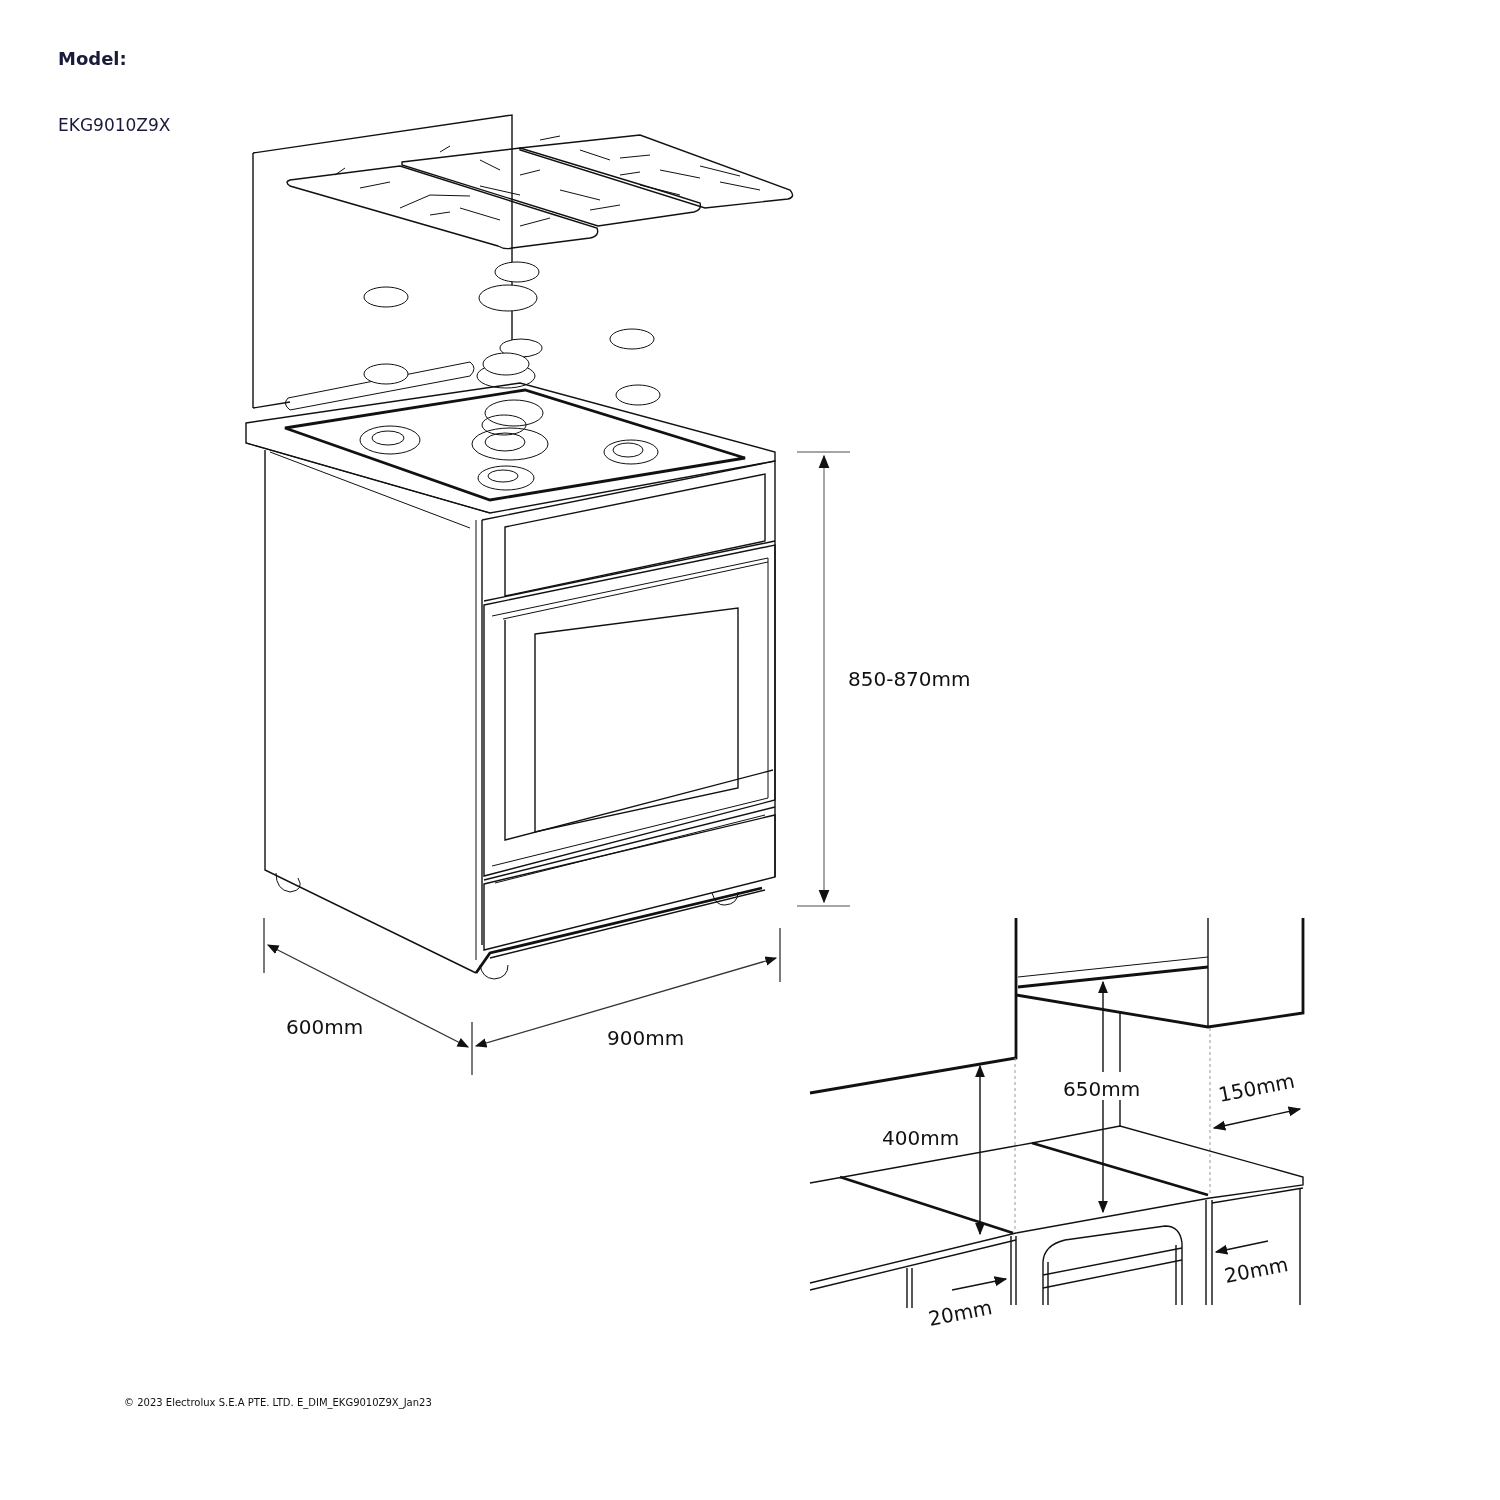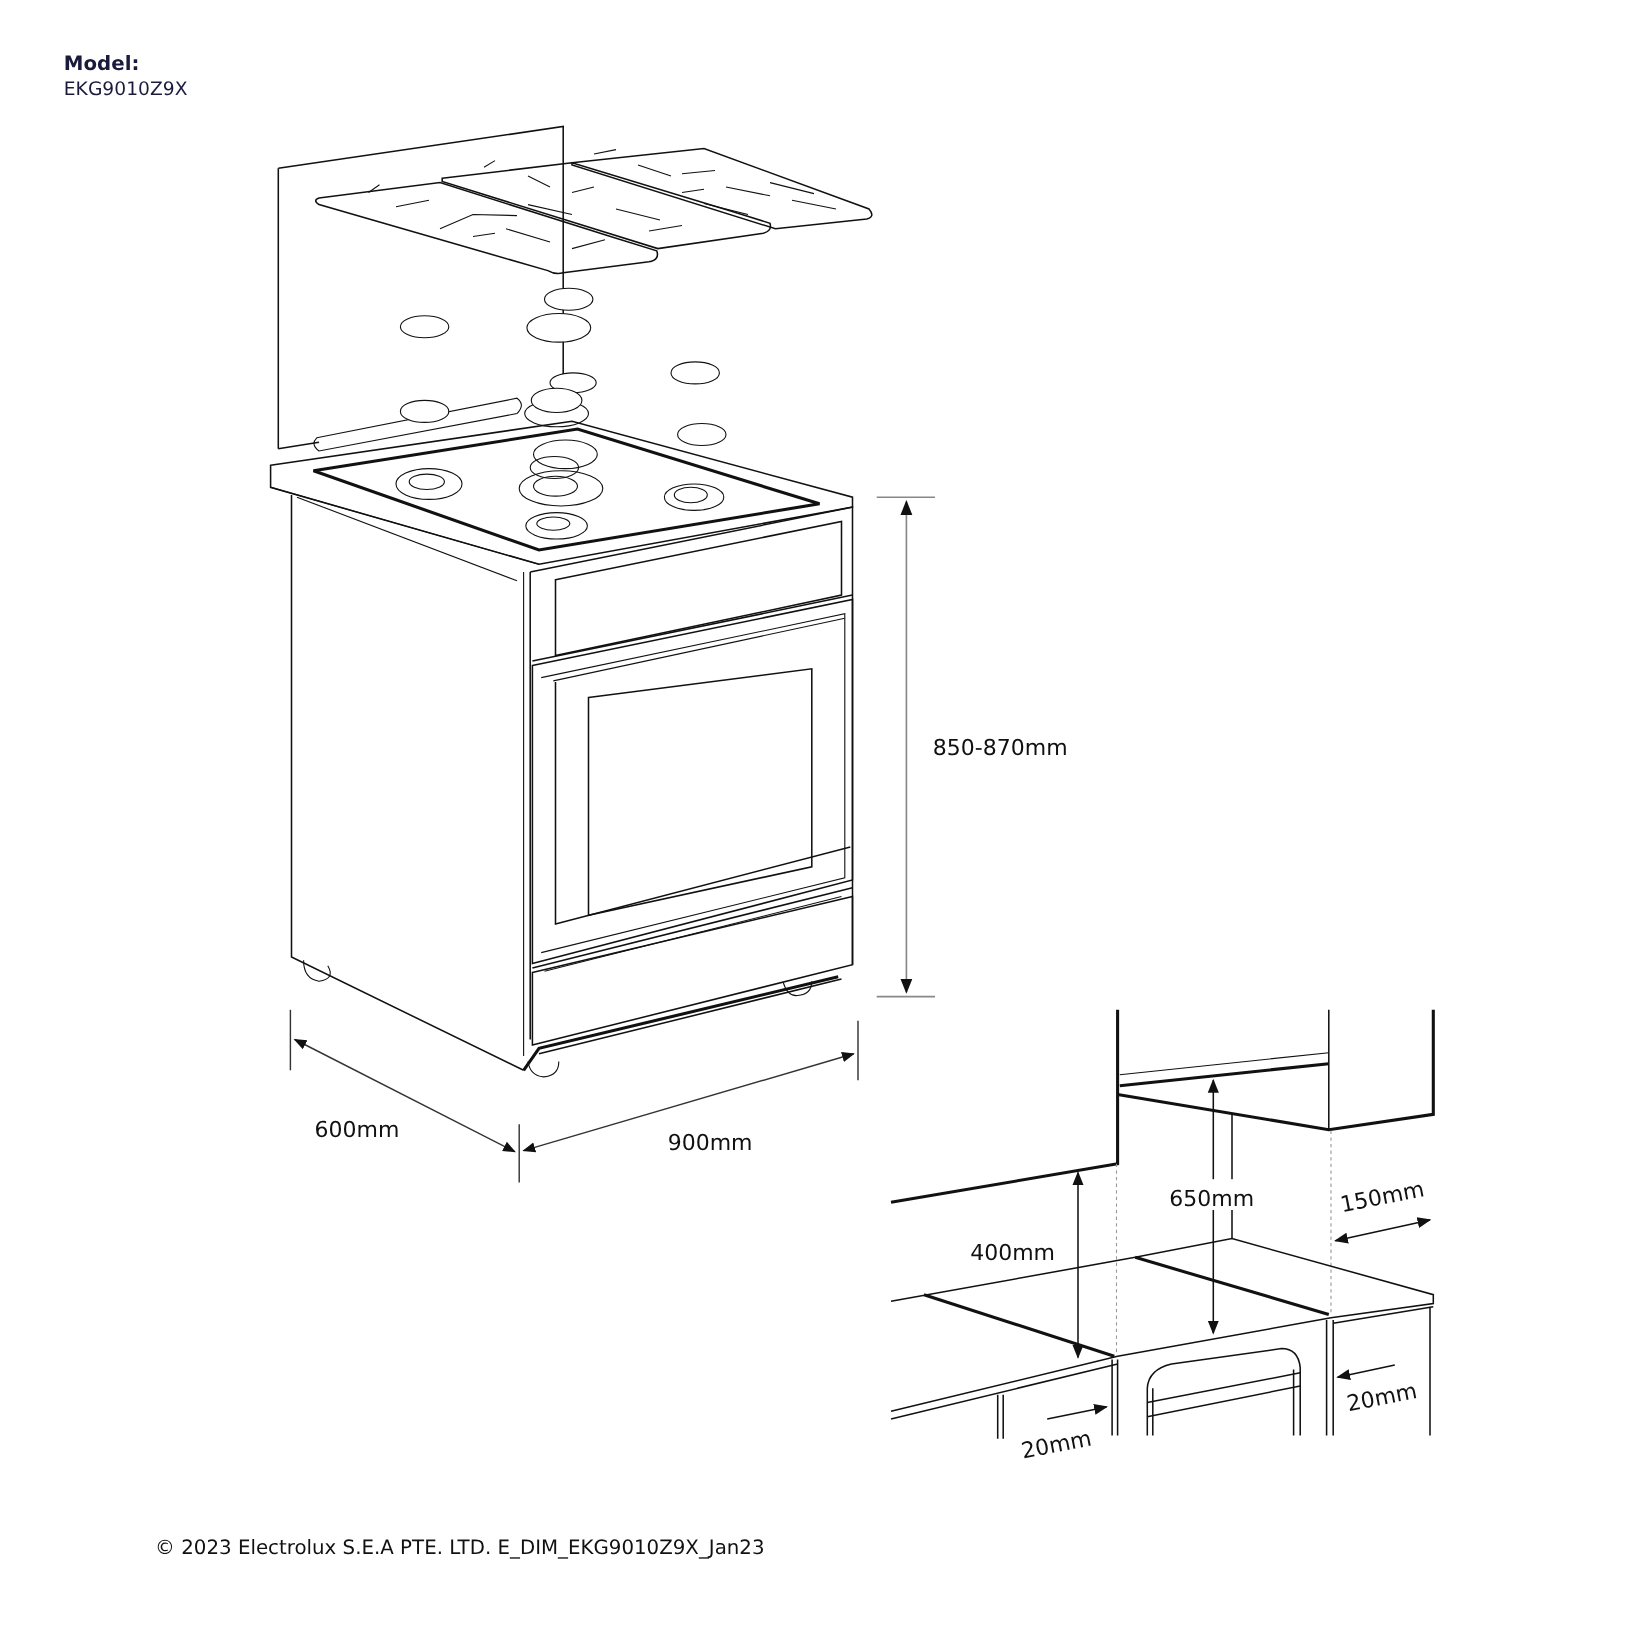--- a/index.html
+++ b/index.html
@@ -1,22 +1,22 @@
 <!DOCTYPE html>
 <html><head>
 <meta charset="utf-8">
 <style>
   html, body { margin: 0; padding: 0; background: #ffffff; }
   body { width: 1500px; height: 1500px; position: relative; overflow: hidden; font-family: "DejaVu Sans", sans-serif; }
   .model-block { position: absolute; left: 58px; top: 48px; color: #1a1a3c; }
   .model-label { font-size: 18px; font-weight: bold; line-height: 22px; display: block; }
-  .model-code { font-size: 17px; line-height: 22px; display: block; }
+  .model-code { font-size: 17px; line-height: 22px; display: block; margin-top: 44px; }
   svg.drawing { position: absolute; left: 0; top: 0; }
   .dim-text { font-family: "DejaVu Sans", sans-serif; font-size: 20px; fill: #111; }
-  .footer { position: absolute; left: 141px; top: 1397px; font-size: 18px; color: #111; }
+  .footer { position: absolute; left: 124px; top: 1397px; font-size: 10px; color: #111; }
   .ln { stroke: #111; fill: none; stroke-width: 1.4; }
   .lt { stroke: #111; fill: none; stroke-width: 1; }
   .lb { stroke: #111; fill: none; stroke-width: 2.8; }
   .dim { stroke: #333; fill: none; stroke-width: 1.3; }
   .grey { stroke: #888; fill: none; stroke-width: 1.5; }
   .dash { stroke: #999; fill: none; stroke-width: 1; stroke-dasharray: 3 3; }
   .fillw { fill: #fff; }
 </style>
 </head>
 <body>

